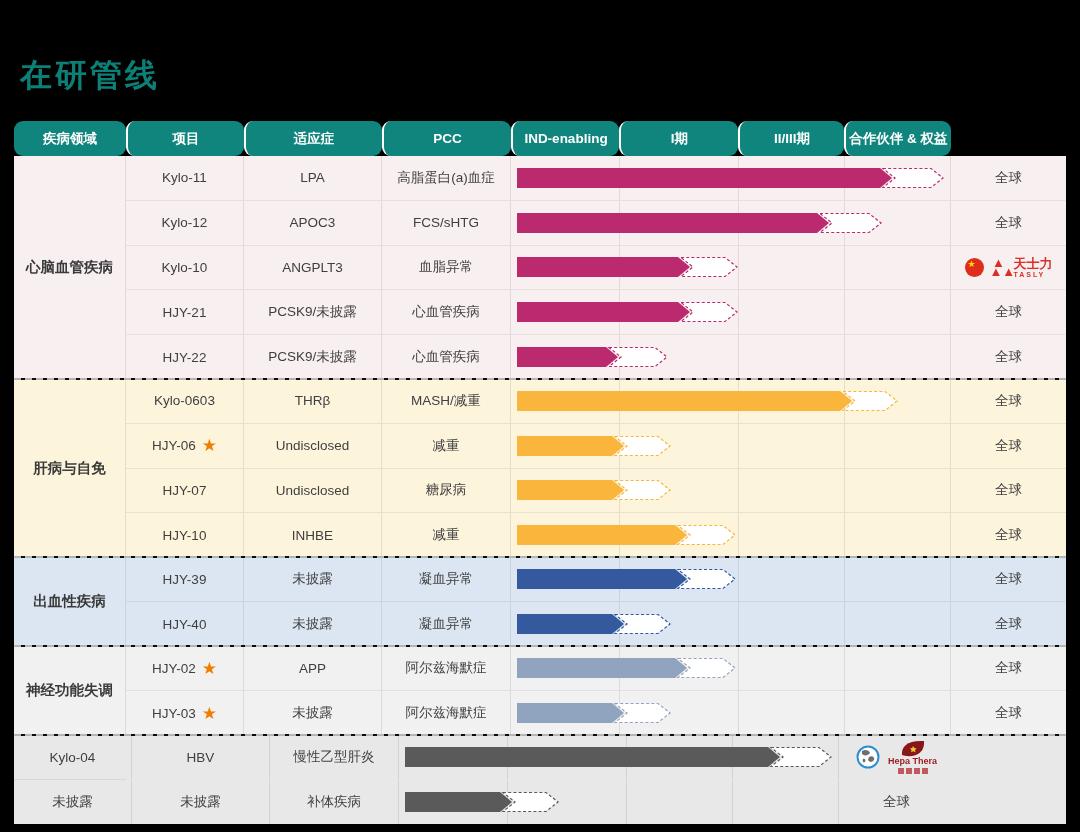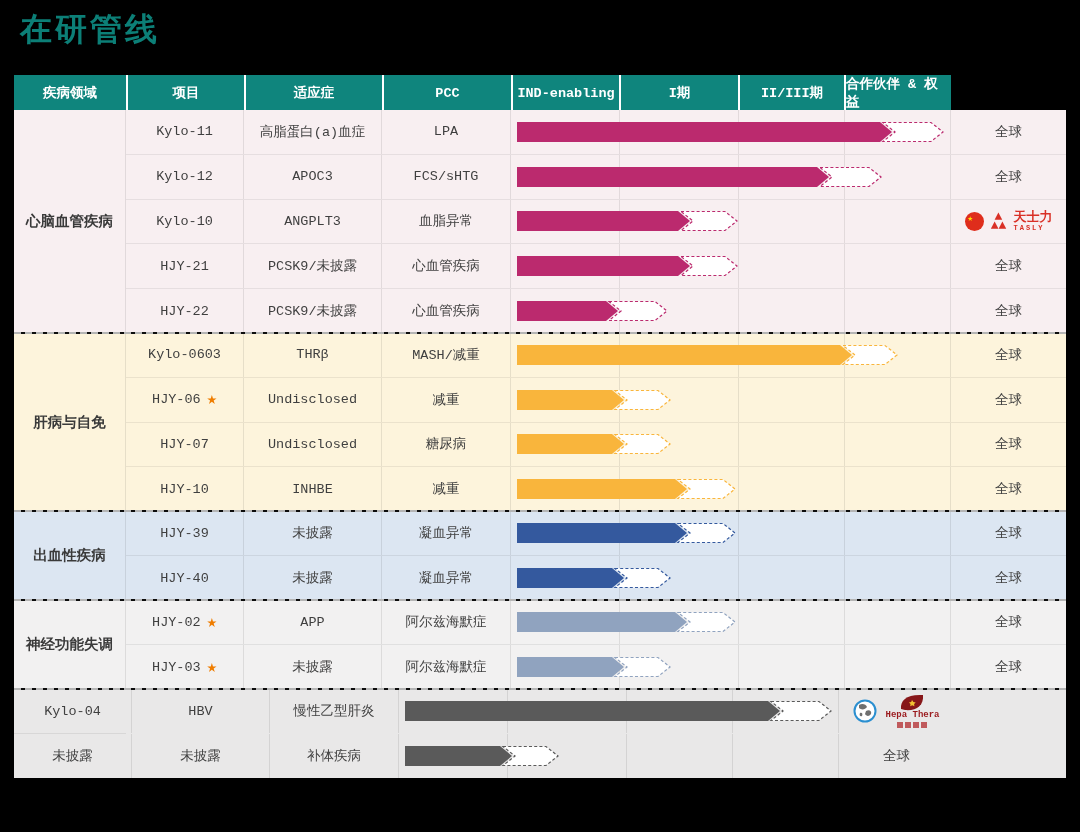--- a/index.html
+++ b/index.html
@@ -1,23 +1,23 @@
 <!DOCTYPE html>
 <html><head>
 <meta charset="utf-8">
 <style>
   html,body{margin:0;padding:0;background:#000;}
   .page{position:relative;width:1080px;height:782px;background:#000;overflow:hidden;
-        font-family:Liberation Mono, monospace;}
+        font-family:Liberation Sans, sans-serif;margin-top:46px;}
   .title{position:absolute;left:20px;top:8px;font-size:32px;font-weight:bold;
          color:#0c7f77;letter-spacing:3px;}
   .ptable{position:absolute;left:14px;top:75px;width:1052px;}
   .header{display:grid;grid-template-columns:112px 118px 138px 129px 108px 119px 106px 107px 115px;height:35px;}
   .hcell{background:#0f857d;color:#fff;font-weight:bold;font-size:13.5px;
-         display:flex;align-items:center;justify-content:center;border-left:2px solid #fff;box-sizing:border-box;}
+         display:flex;align-items:center;justify-content:center;border-left:2px solid #fff;box-sizing:border-box;border-radius:9px;}
   .hcell:first-child{border-left:none;}
   .group{display:grid;grid-template-columns:112px 940px;position:relative;}
   .group.gsep::before{content:"";position:absolute;left:0;right:0;top:-1.5px;height:2.5px;z-index:3;
          background:repeating-linear-gradient(90deg,#b5b5b5 0 7px,#0d0d0d 7px 11px);}
   .glabel{display:flex;align-items:center;justify-content:center;font-weight:bold;
           font-size:14.5px;color:#3a3a3a;border-right:1px solid rgba(0,0,0,0.09);box-sizing:border-box;}
   .rows{display:flex;flex-direction:column;}
   .row{display:grid;grid-template-columns:118px 138px 129px 440px 115px;flex:1;box-sizing:border-box;}
   .row.rsep{border-top:1px solid rgba(0,0,0,0.07);}
   .cell{display:flex;align-items:center;justify-content:center;font-size:13.5px;color:#3f3f3f;
@@ -67,22 +67,22 @@
         <div class="hcell">II/III期</div>
         <div class="hcell">合作伙伴 &amp; 权益</div>
       </div>
       <div class="group" style="height: 223px; background: rgb(248, 239, 241);">
         <div class="glabel">心脑血管疾病</div>
         <div class="rows">
           <div class="row">
             <div class="cell">
               <span>Kylo-11</span>
             </div>
+            <div class="cell">LPA</div>
             <div class="cell">高脂蛋白(a)血症</div>
-            <div class="cell">LPA</div>
             <div class="cell stage">
               <svg width="432" height="22" viewBox="0 0 432 22" class="bar">
                 <polygon points="0,1 363,1 375,11 363,21 0,21" fill="#bb2a6e"></polygon>
                 <path d="M366,1.5 L414,1.5 L426,11 L414,20.5 L366,20.5 L378,11 Z" fill="#ffffff" stroke="#bb2a6e" stroke-width="1.2" stroke-dasharray="3 2.2"></path>
               </svg>
             </div>
             <div class="cell">
               <span>全球</span>
             </div>
           </div>

